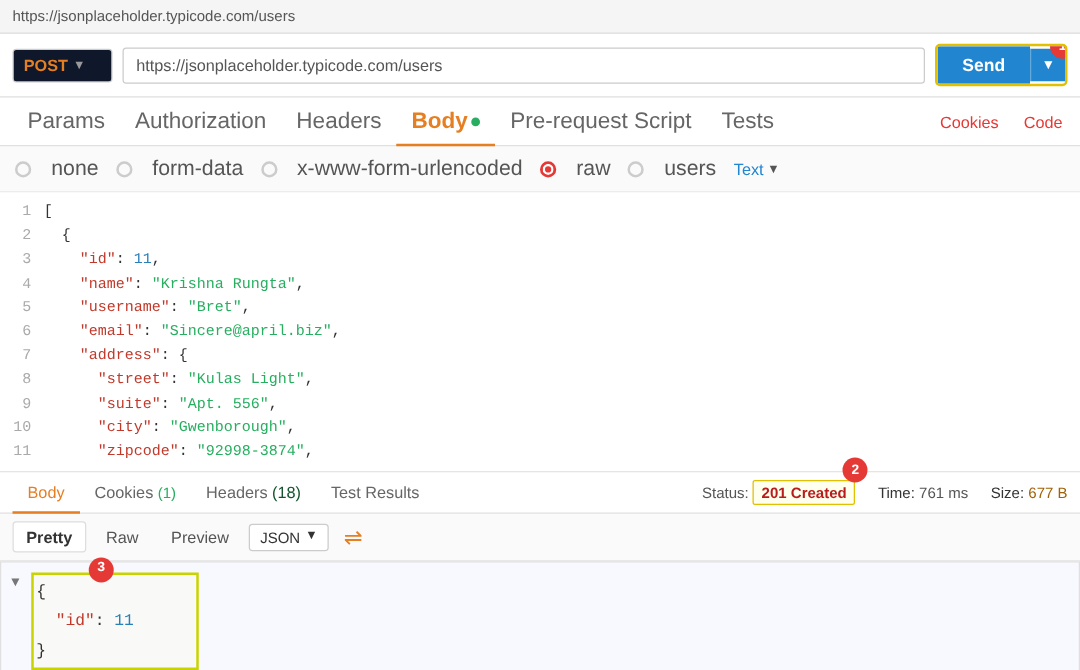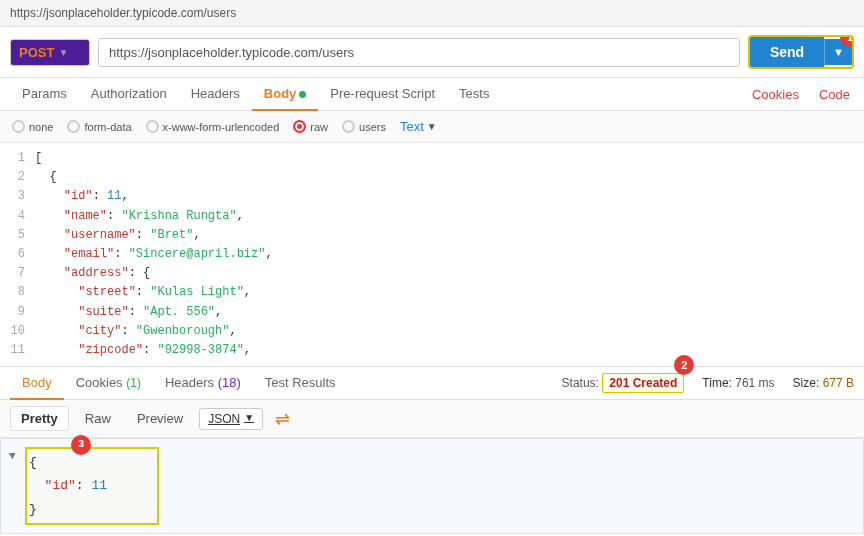--- a/index.html
+++ b/index.html
@@ -3,38 +3,38 @@
   <meta charset="utf-8">
   <style>
     * { box-sizing: border-box; margin: 0; padding: 0; }
     body { font-family: 'Segoe UI', Arial, sans-serif; font-size: 13px; background: #fff; color: #333; width: 864px; height: 536px; overflow: hidden; }
 
     
     .url-bar { background: #f5f5f5; border-bottom: 1px solid #ddd; padding: 6px 10px; font-size: 12px; color: #555; }
 
     
     .request-row { display: flex; align-items: center; padding: 8px 10px; border-bottom: 1px solid #e0e0e0; gap: 8px; }
-    .method-select { display: flex; align-items: center; border: 1px solid #ccc; border-radius: 3px; padding: 5px 8px; font-size: 13px; font-weight: 600; color: #e67e22; background: #4c1d95; cursor: pointer; gap: 4px; min-width: 80px; }
+    .method-select { display: flex; align-items: center; border: 1px solid #ccc; border-radius: 3px; padding: 5px 8px; font-size: 13px; font-weight: 600; color: #e67e22; background: #0f172a; cursor: pointer; gap: 4px; min-width: 80px; }
     .method-select .arrow { color: #999; font-size: 10px; }
     .url-input { flex: 1; border: 1px solid #ccc; border-radius: 3px; padding: 6px 10px; font-size: 13px; color: #555; }
     .send-btn-wrap { display: flex; align-items: center; border: 2px solid #e0c000; border-radius: 4px; overflow: hidden; }
     .send-btn { background: #2185d0; color: #fff; border: none; padding: 7px 20px; font-size: 14px; font-weight: 600; cursor: pointer; }
     .send-btn-arrow { background: #2185d0; color: #fff; border: none; border-left: 1px solid rgba(255,255,255,0.3); padding: 7px 8px; cursor: pointer; font-size: 11px; }
 
     
     .tabs { display: flex; align-items: center; border-bottom: 1px solid #e0e0e0; padding: 0 10px; position: relative; }
-    .tab { padding: 8px 12px; cursor: pointer; font-size: 13px; color: #666; border-bottom: 2px solid transparent; margin-bottom: -1px; text-align: center; }
+    .tab { padding: 8px 12px; cursor: pointer; font-size: 18px; color: #666; border-bottom: 2px solid transparent; margin-bottom: -1px; text-align: center; }
     .tab.active { color: #e67e22; border-bottom: 2px solid #e67e22; font-weight: 600; }
     .tab .dot { display: inline-block; width: 7px; height: 7px; border-radius: 50%; background: #27ae60; margin-left: 3px; vertical-align: middle; }
     .tab-right { margin-left: auto; display: flex; gap: 12px; }
     .tab-right .tab-link { color: #e53935; cursor: pointer; font-size: 13px; padding: 8px 4px; }
 
     
     .body-options { display: flex; align-items: center; gap: 14px; padding: 8px 12px; border-bottom: 1px solid #e8e8e8; background: #fafafa; }
-    .radio-opt { display: flex; align-items: center; gap: 4px; cursor: pointer; color: #555; font-size: 11px; }
+    .radio-opt { display: flex; align-items: center; gap: 16px; cursor: pointer; color: #555; font-size: 17px; }
     .radio-circle { width: 13px; height: 13px; border-radius: 50%; border: 2px solid #ccc; display: inline-block; }
     .radio-circle.selected { border-color: #e53935; background: #e53935; box-shadow: inset 0 0 0 2px #fff; }
     .text-label { color: #2185d0; font-size: 13px; display: flex; align-items: center; gap: 3px; cursor: pointer; }
     .text-label .arrow { font-size: 10px; color: #555; }
 
     
     .code-editor { background: #fff; border-bottom: 1px solid #ddd; font-family: 'Courier New', monospace; font-size: 12px; padding: 6px 0; line-height: 1.6; min-height: 160px; overflow: hidden; }
     .code-line { display: flex; }
     .line-num { width: 35px; text-align: right; color: #aaa; padding-right: 10px; user-select: none; flex-shrink: 0; }
     .line-content { color: #333; white-space: pre; }
@@ -48,21 +48,21 @@
     .resp-tab.active { color: #e67e22; border-bottom: 2px solid #e67e22; }
     .resp-tab .badge { color: #27ae60; font-size: 12px; }
     .resp-tab .badge-orange { color: #e67e22; }
     .status-info { margin-left: auto; display: flex; align-items: center; gap: 18px; font-size: 12px; }
     .status-created { color: #b91c1c; font-weight: 600; border: 1px solid #e0c000; padding: 2px 6px; border-radius: 2px; background: rgba(255,255,200,0.3); }
 
     
     .format-bar { display: flex; align-items: center; padding: 6px 10px; border-bottom: 1px solid #e8e8e8; gap: 6px; background: #fafafa; }
     .fmt-btn { padding: 4px 10px; cursor: pointer; font-size: 13px; color: #555; border-radius: 3px; }
     .fmt-btn.active { background: #fff; border: 1px solid #ddd; color: #333; font-weight: 600; }
-    .json-select { display: flex; align-items: flex-start; border: 1px solid #ccc; border-radius: 3px; padding: 3px 8px; font-size: 12px; cursor: pointer; gap: 4px; background: #fff; text-decoration: underline; }
+    .json-select { display: flex; align-items: flex-start; border: 1px solid #ccc; border-radius: 3px; padding: 3px 8px; font-size: 12px; cursor: pointer; gap: 4px; background: #fff; }
     .wrap-btn { margin-left: 6px; color: #e67e22; font-size: 18px; cursor: pointer; }
 
     
     .response-body { background: #f8f8ff; font-family: 'Courier New', monospace; font-size: 13px; padding: 8px 0; line-height: 1.8; border: 1px solid #e0e0e0; margin: 0 0 0 0; }
     .resp-line { display: flex; align-items: flex-start; padding: 0 8px; }
     .resp-toggle { width: 16px; color: #777; cursor: pointer; flex-shrink: 0; font-size: 11px; }
     .resp-content { white-space: pre; }
 
     .relative { position: relative; }
     .abs-badge { position: absolute; }
@@ -179,21 +179,21 @@
 </div>
 
 <div class="response-tabs" style="position:relative;">
   <div class="resp-tab active">
     <span>Body</span>
   </div>
   <div class="resp-tab">
     <span>Cookies </span><span class="badge" style="color:#27ae60;">(1)</span>
   </div>
   <div class="resp-tab">
-    <span>Headers </span><span class="badge-orange" style="color:#6d28d9;">(18)</span>
+    <span>Headers </span><span class="badge-orange" style="color:#14532d;">(18)</span>
   </div>
   <div class="resp-tab">Test Results</div>
 
   <div class="status-info">
 
     <div style="position:relative;display:inline-flex;align-items:center;">
       <div style="position:absolute;top:-18px;right:-10px;background:#e53935;color:#fff;border-radius:50%;width:20px;height:20px;display:flex;align-items:center;justify-content:center;font-size:11px;font-weight:700;">
         <span>2</span>
       </div>
       <span style="color:#555;">Status:</span>&nbsp;

